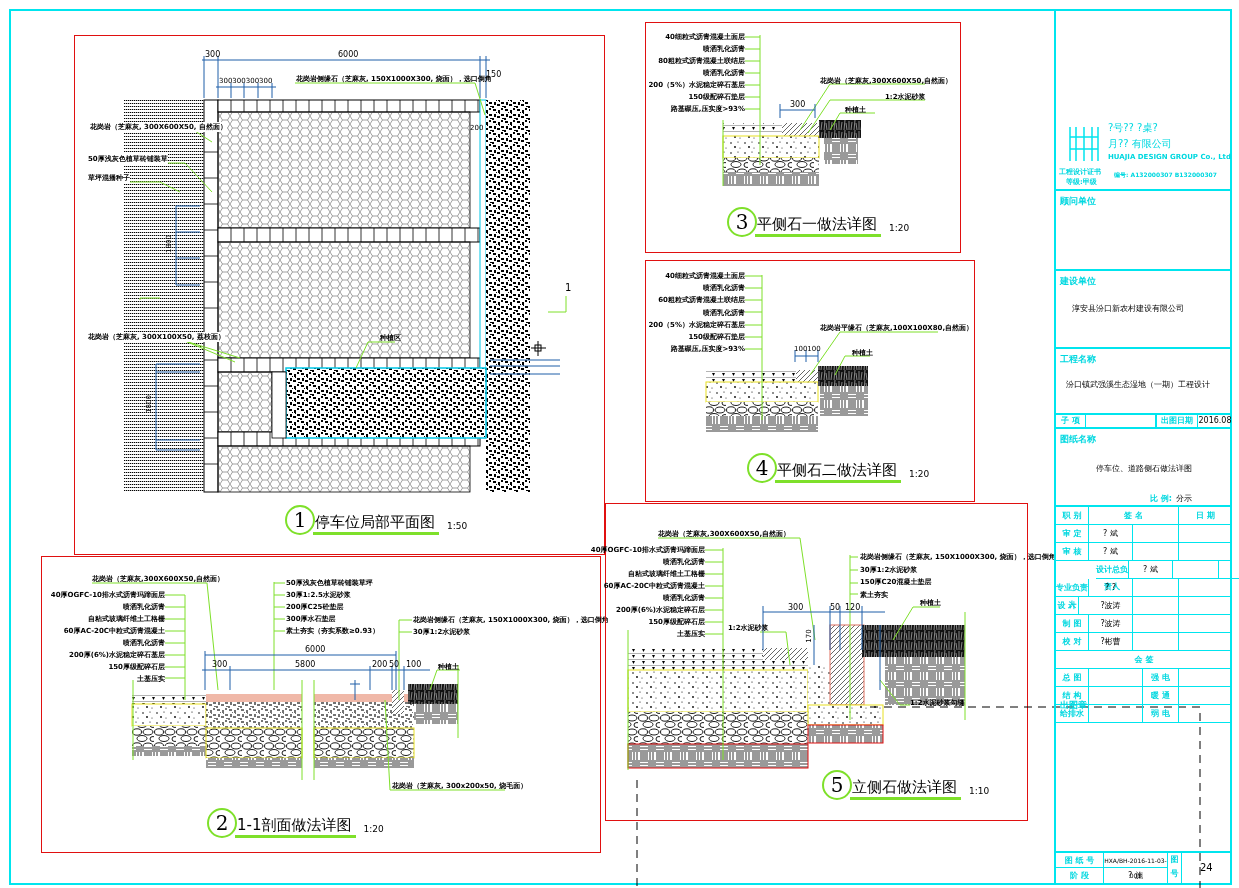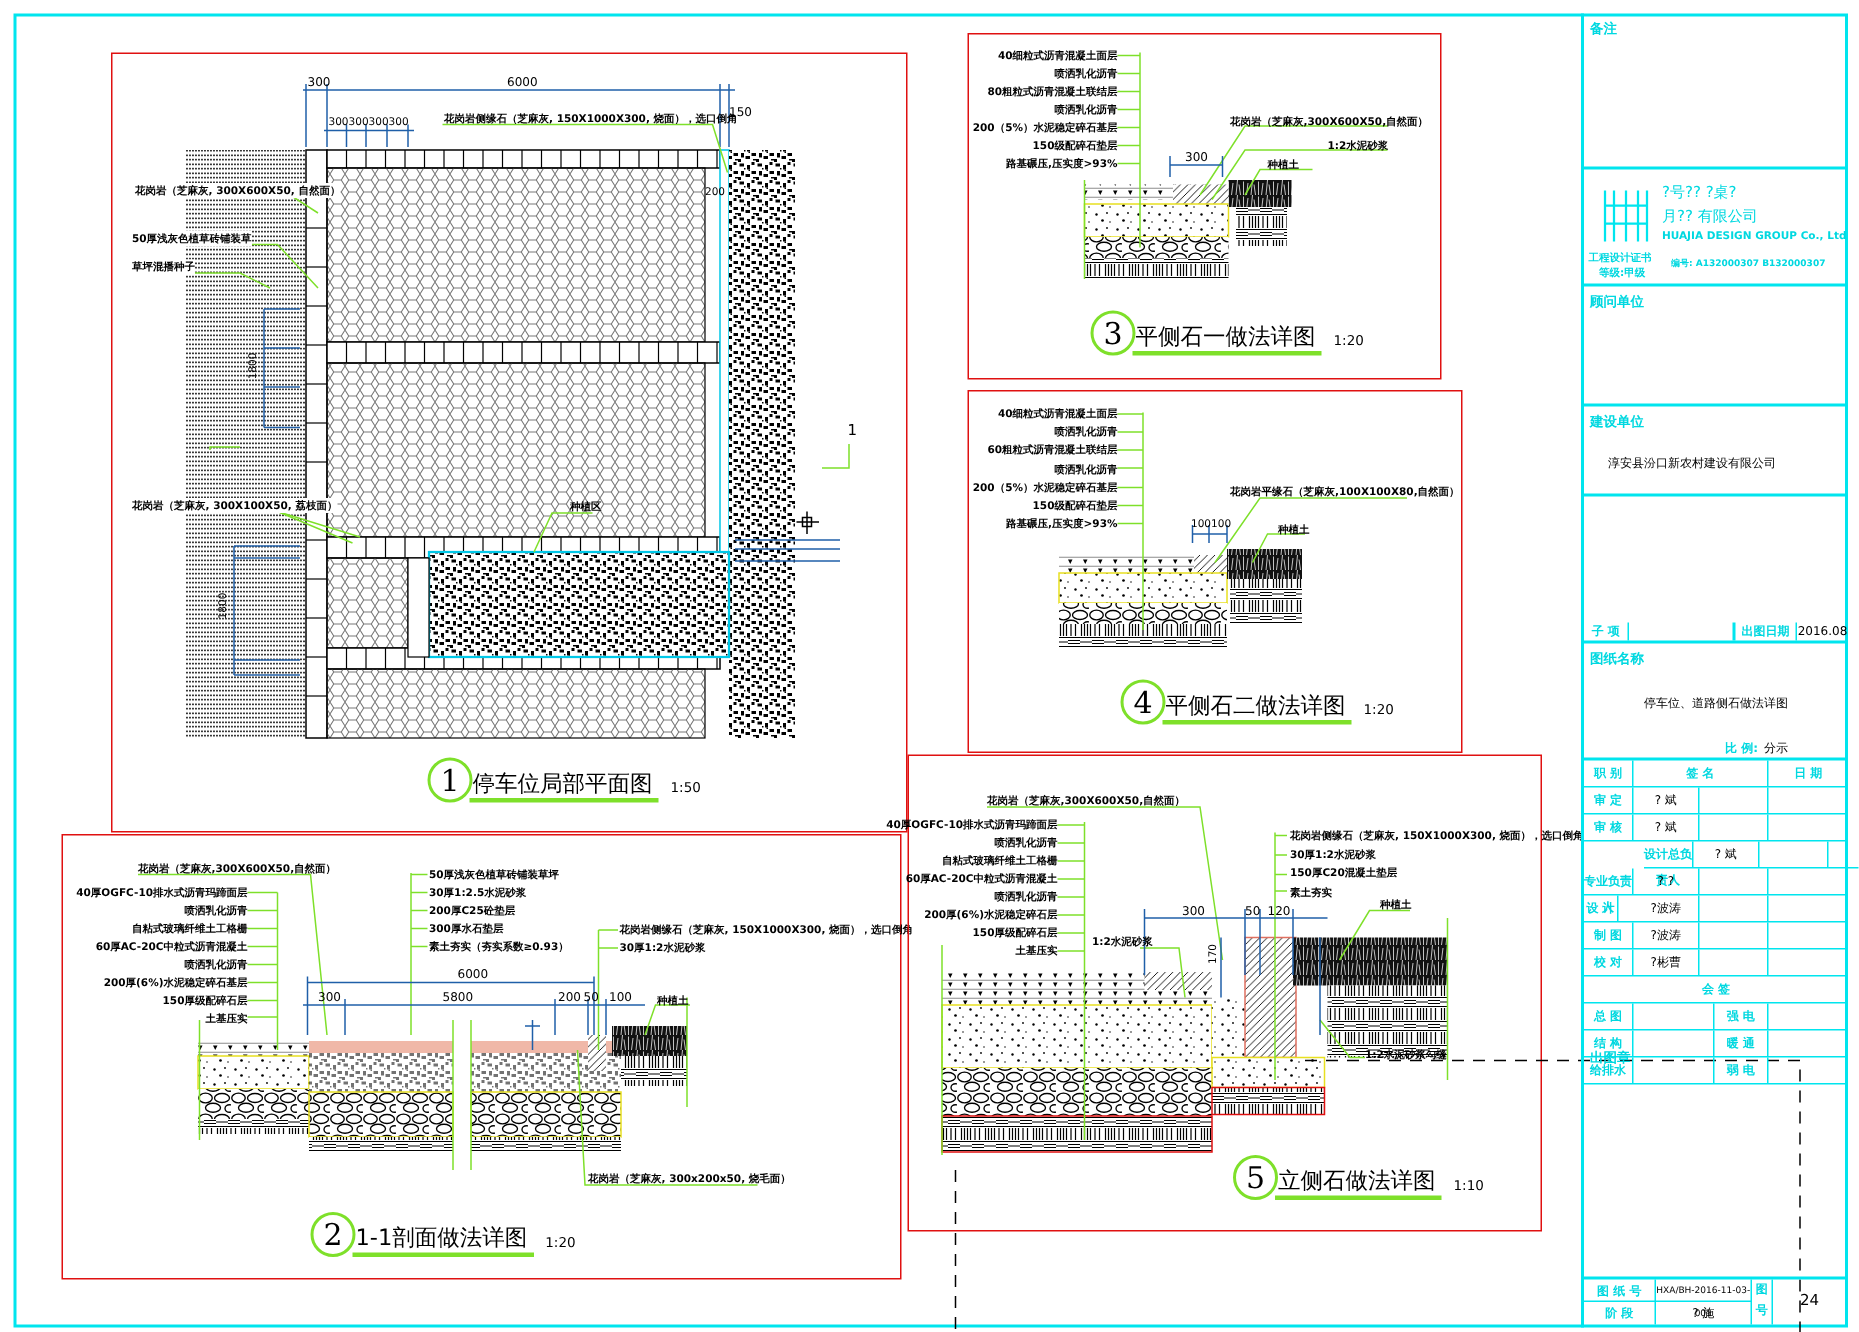--- a/index.html
+++ b/index.html
@@ -521,23 +521,20 @@
 <div class="dim" style="left:830px;top:603px;">50</div>
 <div class="dim" style="left:845px;top:603px;">120</div>
 <div class="dim" style="left:802px;top:632px;font-size:7px;transform:rotate(-90deg);">170</div>
 <div class="cap" style="left:822px;top:770px;">
   <div class="num">5</div>
   <div class="ttl">立侧石做法详图</div>
   <div class="sc">1:10</div>
 </div>
 
 <div class="tb">
-  <div class="tbsec" style="top:0;height:104px;">
-    <div class="tbh">备注</div>
-  </div>
   <div class="tbsec" style="top:182px;height:80px;">
     <div class="tbh">顾问单位</div>
   </div>
   <div class="tbsec" style="top:104px;height:78px;">
     <svg width="40" height="40" style="left:10px;top:12px;">
       <g stroke="#00e5ee" stroke-width="1.5" fill="none">
         <line x1="4" y1="2" x2="4" y2="36"></line>
           <line x1="10" y1="2" x2="10" y2="36"></line>
           <line x1="18" y1="2" x2="18" y2="36"></line>
           <line x1="26" y1="2" x2="26" y2="36"></line>
@@ -546,23 +543,27 @@
           <line x1="4" y1="24" x2="32" y2="24"></line>
       </g>
     </svg>
     <div class="tbv cy" style="left:52px;top:8px;font-size:10px;font-weight:normal;">?号?? ?桌?</div>
     <div class="tbv cy" style="left:52px;top:24px;font-size:10px;font-weight:normal;">月?? 有限公司</div>
     <div class="tbv cy" style="left:52px;top:40px;font-size:7px;">HUAJIA DESIGN GROUP Co., Ltd</div>
     <div class="tbv cy" style="left:3px;top:54px;font-size:7px;">工程设计证书</div>
     <div class="tbv cy" style="left:10px;top:64px;font-size:7px;">等级:甲级</div>
     <div class="tbv cy" style="left:58px;top:58px;font-size:6px;">编号: A132000307  B132000307</div>
   </div>
-  <div class="tbsec" style="top:262px;height:60px;text-align:right;">
+  <div class="tbsec" style="top:262px;height:78px;text-align:right;">
     <div class="tbh">建设单位</div>
     <div class="tbv" style="left:16px;top:32px;">淳安县汾口新农村建设有限公司</div>
+  </div>
+  <div class="tbsec" style="top:340px;height:66px;">
+    <div class="tbh">工程名称</div>
+    <div class="tbv" style="left:10px;top:30px;">汾口镇武强溪生态湿地（一期）工程设计</div>
   </div>
   <div class="tbsec" style="top:406px;height:14px;">
     <div class="cell cy" style="left:0;width:30px;height:12px;line-height:12px;">子 项</div>
     <div class="cell" style="left:30px;width:70px;height:12px;"></div>
     <div class="cell cy" style="left:100px;width:42px;height:12px;line-height:12px;border-left:1px solid #00e5ee;">出图日期</div>
     <div class="cell" style="left:142px;width:34px;height:12px;line-height:12px;border-right:none;">2016.08</div>
   </div>
   <div class="tbsec" style="top:420px;height:78px;">
     <div class="tbh">图纸名称</div>
     <div class="tbv" style="left:40px;top:34px;">停车位、道路侧石做法详图</div>

